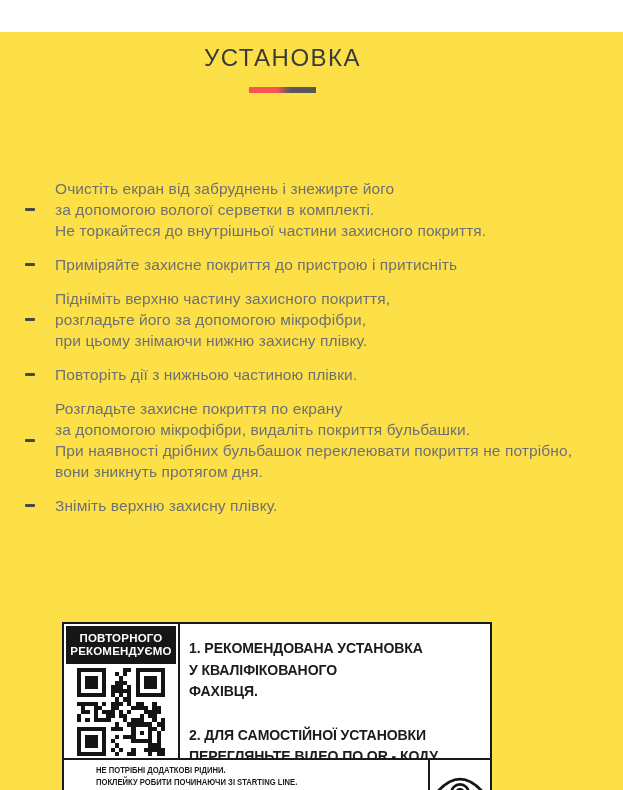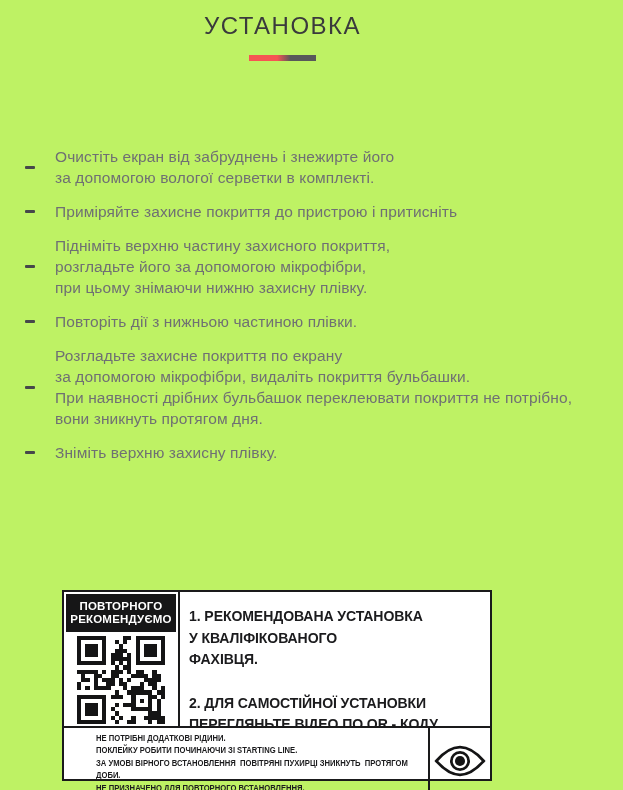--- a/index.html
+++ b/index.html
@@ -1,21 +1,21 @@
 <!DOCTYPE html>
 <html><head>
 <meta charset="utf-8">
 <style>
   * { margin: 0; padding: 0; box-sizing: border-box; }
   html, body { background: #ffffff; }
   body {
     font-family: "Liberation Sans", "DejaVu Sans", sans-serif;
     width: 623px; height: 790px; position: relative; overflow: hidden;
   }
-  .page { position: absolute; inset: 0; background: #bef264; }
+  .page { position: absolute; inset: 0; background: #fde047; margin-top: 32px; }
 
   
   .header { position: absolute; top: 0; left: 0; width: 565px; text-align: center; }
   .title {
     margin-top: 12px;
     font-size: 24px; font-weight: 500; color: #3a3a3c;
     letter-spacing: 1.5px;
   }
   .title-divider {
     margin: 15px auto 0 auto;
@@ -80,20 +80,21 @@
     <div class="title">УСТАНОВКА</div>
     <div class="title-divider"></div>
   </div>
 
   <div class="list">
       <div class="item">
         <div class="dash"></div>
         <div class="itext">
           <div>Очистіть екран від забруднень і знежирте його</div>
           <div>за допомогою вологої серветки в комплекті.</div>
+          <div>Не торкайтеся до внутрішньої частини захисного покриття.</div>
         </div>
       </div>
       <div class="item">
         <div class="dash"></div>
         <div class="itext">
           <div>Приміряйте захисне покриття до пристрою і притисніть</div>
         </div>
       </div>
       <div class="item">
         <div class="dash"></div>

